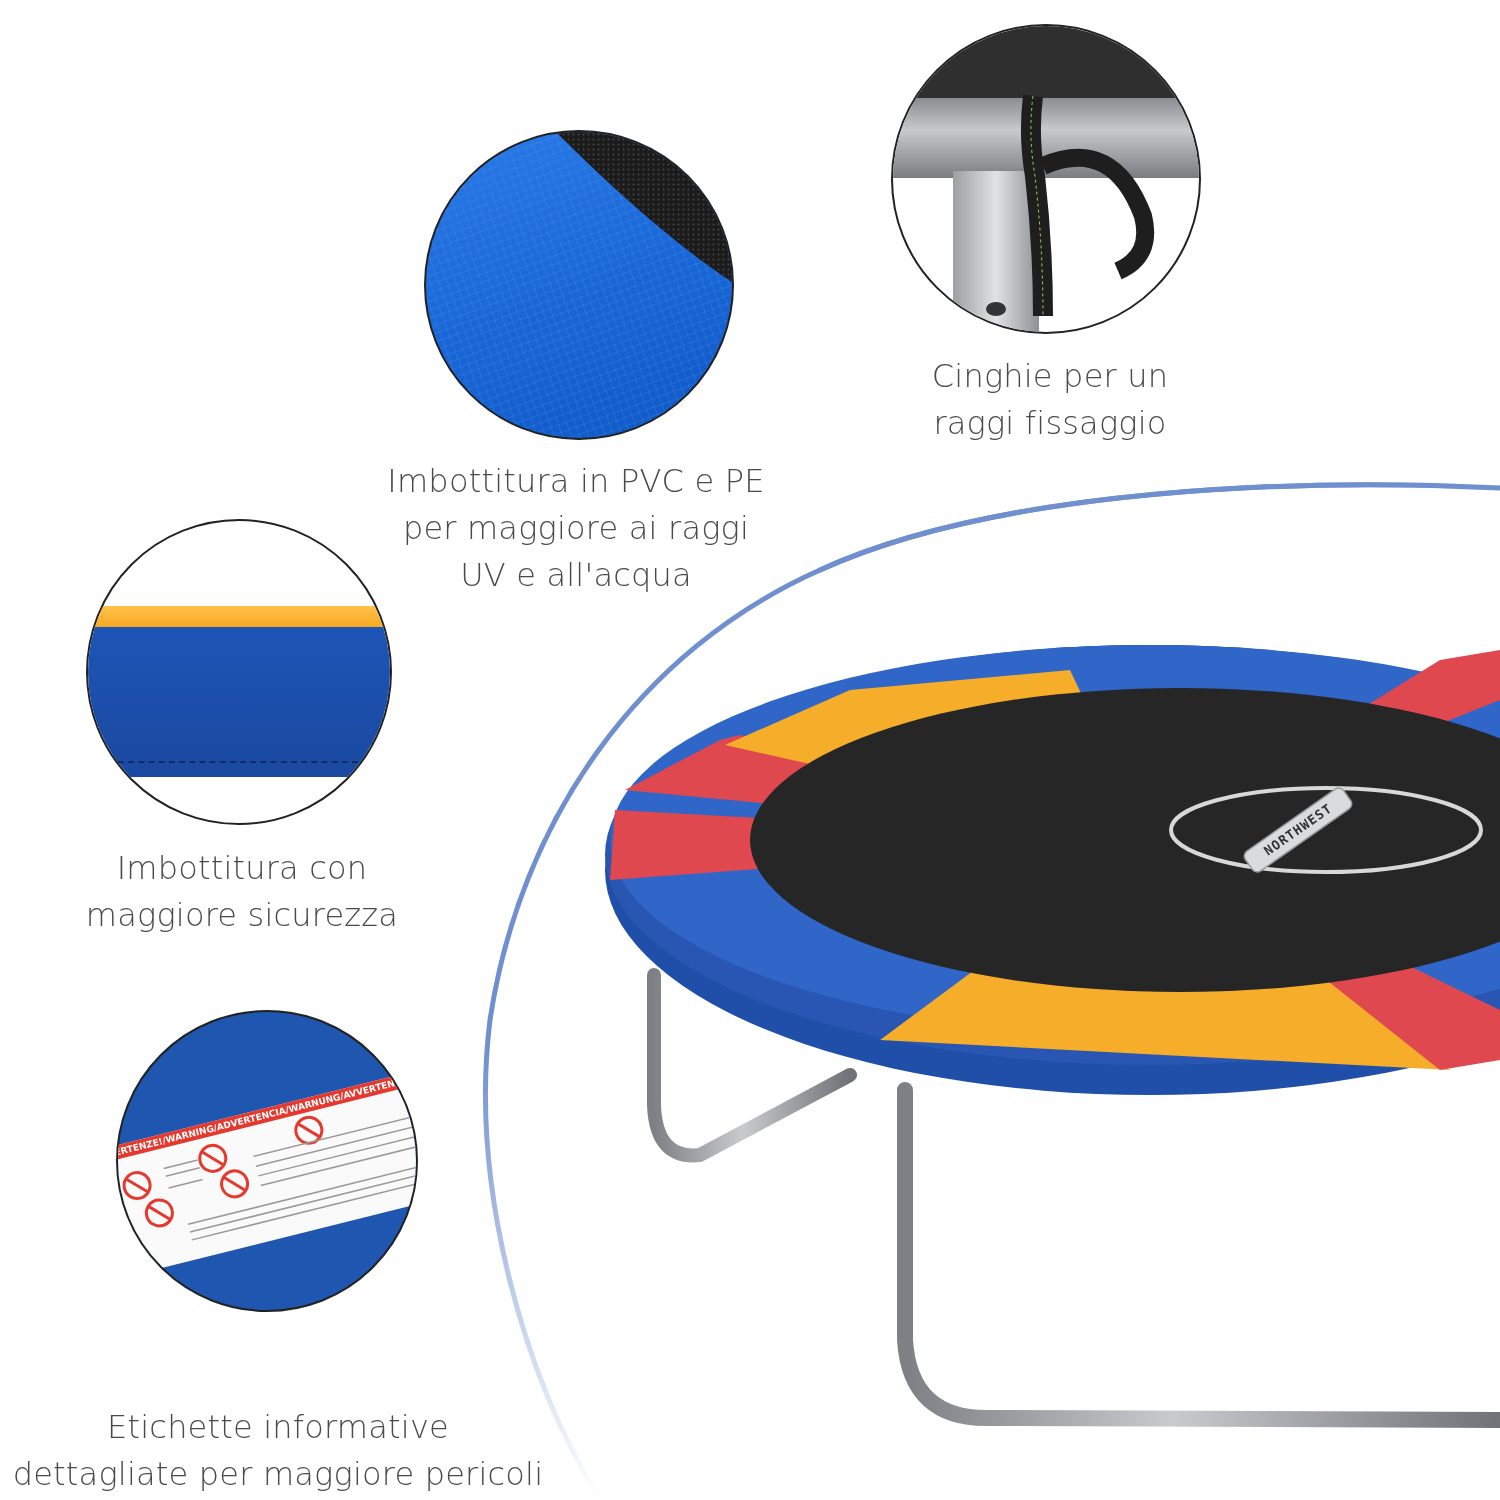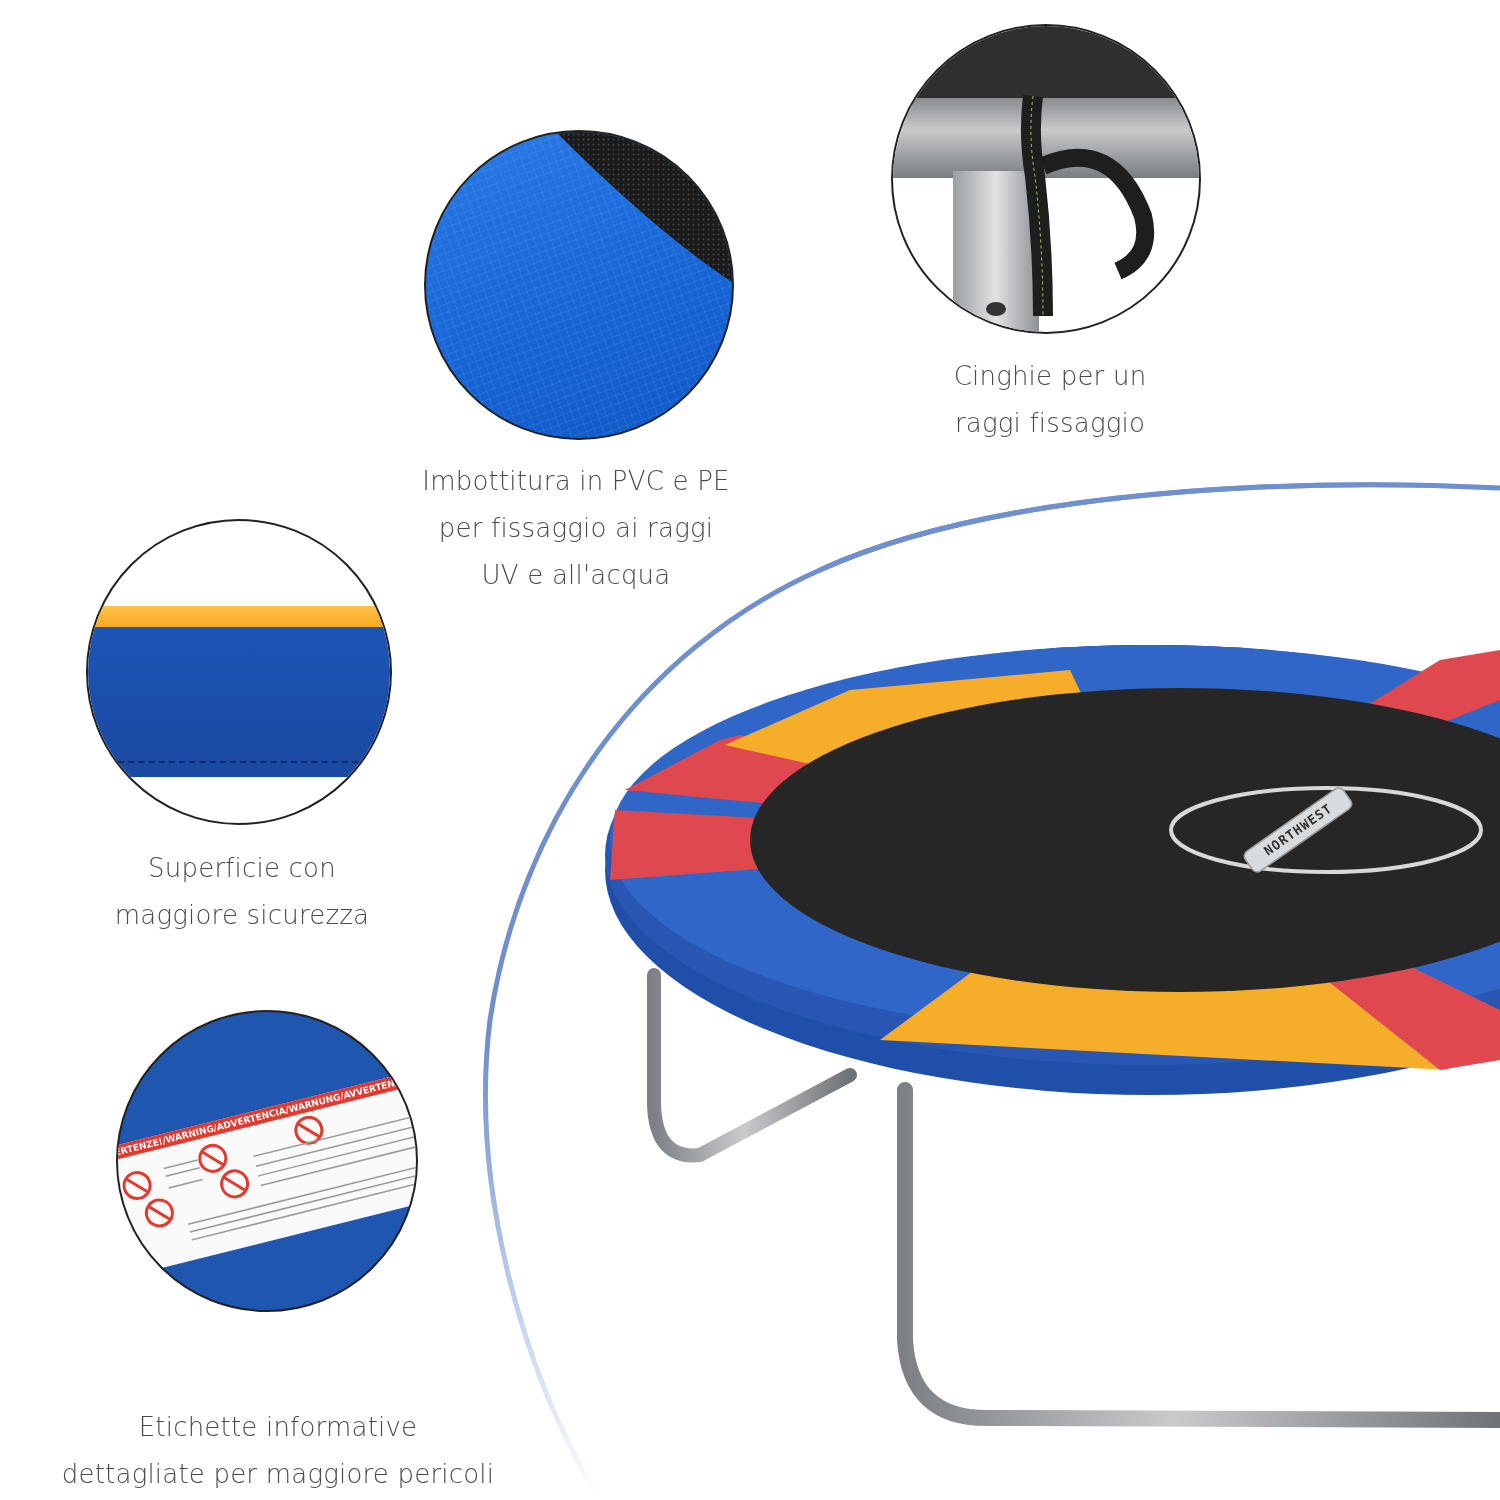--- a/index.html
+++ b/index.html
@@ -12,21 +12,21 @@
       height: 1500px;
       position: relative;
       overflow: hidden;
       font-family: "DejaVu Sans", sans-serif;
     }
     .layer { position: absolute; left: 0; top: 0; }
     .caption {
       position: absolute;
       text-align: center;
       color: #4a4a4a;
-      font-size: 26px;
+      font-size: 32px;
       line-height: 47px;
       font-weight: 300;
       letter-spacing: 0.2px;
       white-space: nowrap;
     }
     .caption span { display: block; }
     .detail-circle {
       position: absolute;
       border-radius: 50%;
       overflow: hidden;
@@ -167,30 +167,30 @@
           <line x1="160" y1="40" x2="330" y2="40"></line>
         <line x1="160" y1="50" x2="330" y2="50"></line>
           <line x1="160" y1="60" x2="330" y2="60"></line>
       </g>
     </svg>
   </div>
 </div>
 
 <div class="caption" style="left:370px;top:458px;width:412px;">
   <span>Imbottitura in PVC e PE</span>
-  <span>per fissaggio ai raggi</span>
+  <span>per maggiore ai raggi</span>
   <span>UV e all'acqua</span>
 </div>
 
 <div class="caption" style="left:900px;top:353px;width:300px;">
   <span>Cinghie per un</span>
   <span>raggi fissaggio</span>
 </div>
 
 <div class="caption" style="left:0px;top:845px;width:484px;">
-  <span>Superficie con</span>
+  <span>Imbottitura con</span>
   <span>maggiore sicurezza</span>
 </div>
 
 <div class="caption" style="left:0px;top:1404px;width:556px;">
   <span>Etichette informative</span>
   <span>dettagliate per maggiore pericoli</span>
 </div>
 
 </body></html>

